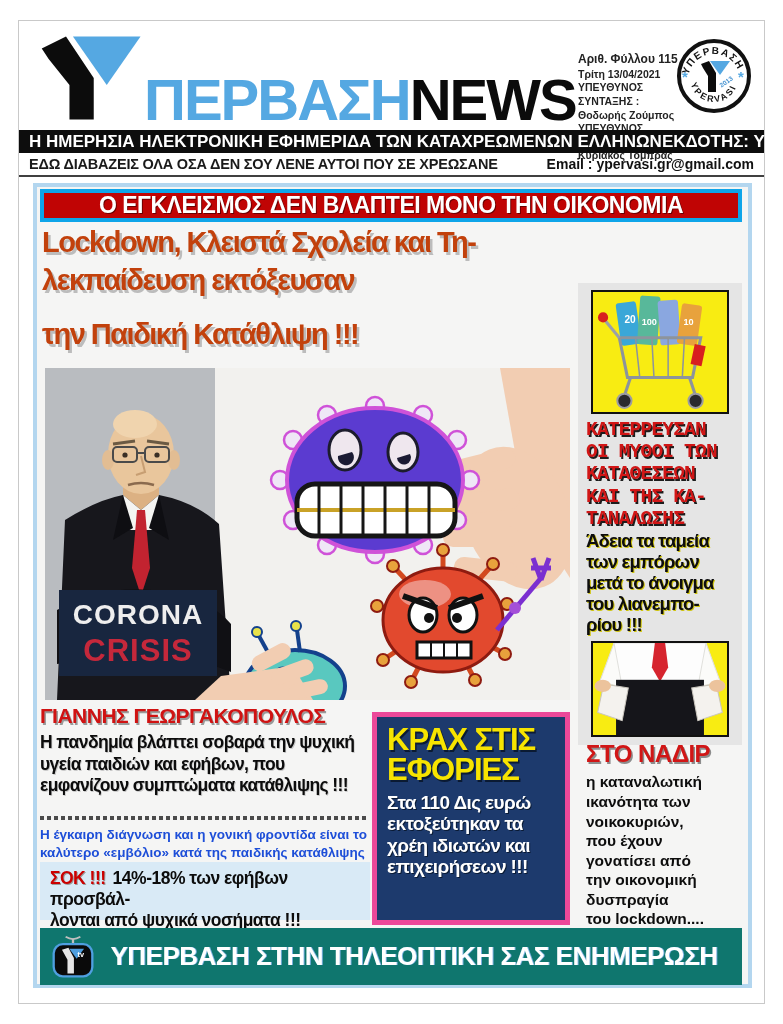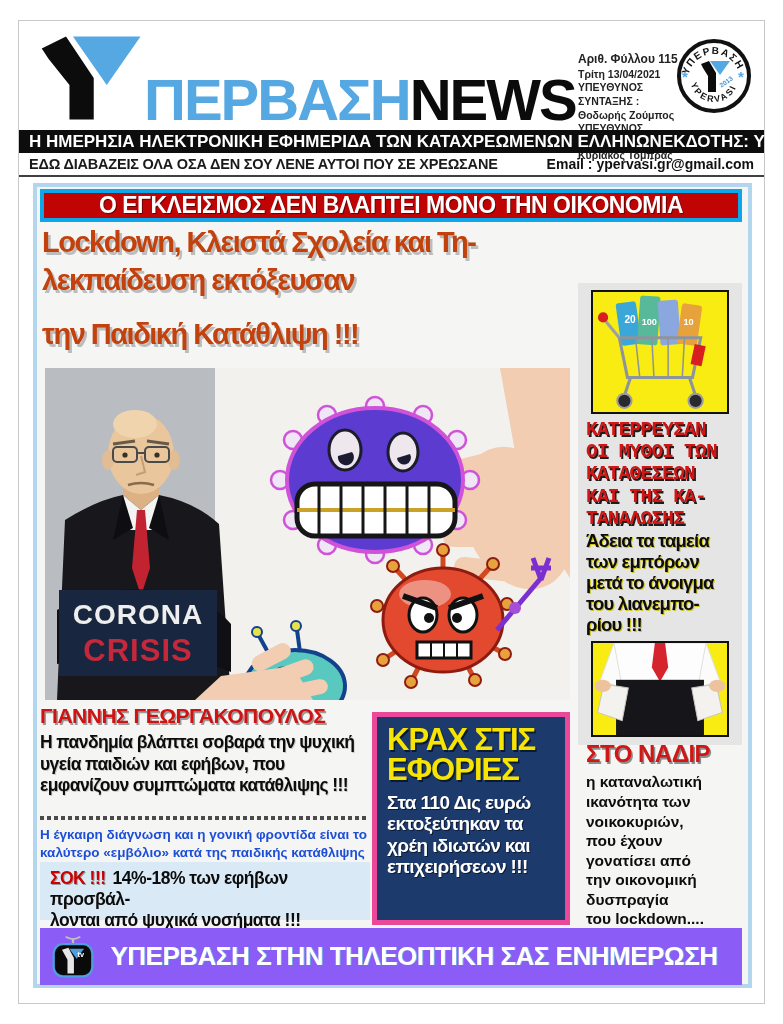--- a/index.html
+++ b/index.html
@@ -61,21 +61,21 @@
 
   
   .tax{left:372px;top:712px;width:198px;height:213px;background:#1d3a6d;box-sizing:border-box;
        padding:8px 10px;border:5px solid #ec4899;}
   .tax-title{font-weight:800;font-size:31px;line-height:0.98;color:#f7e400;letter-spacing:-1px;
              text-shadow:1.5px 1.5px 0 #0a1a33;}
   .tax-text{margin-top:6px;font-weight:bold;font-size:19px;line-height:1.13;color:#ffffff;
             letter-spacing:-0.6px;text-shadow:1px 1px 0 #0a1a33;}
 
   
-  .footer{left:40px;top:928px;width:702px;height:57px;background:#8b5cf6;display:flex;align-items:center;
+  .footer{left:40px;top:928px;width:702px;height:57px;background:#0f766e;display:flex;align-items:center;
           box-sizing:border-box;padding:0 10px;}
   .footer-text{flex:1;text-align:center;color:#ffffff;font-weight:800;font-size:26px;letter-spacing:-0.5px;
                text-shadow:1px 0 0 #7ab0e0;}
 </style>
 </head>
 <body>
 
 <div class="page">
   <div class="abs sheet"></div>
 

